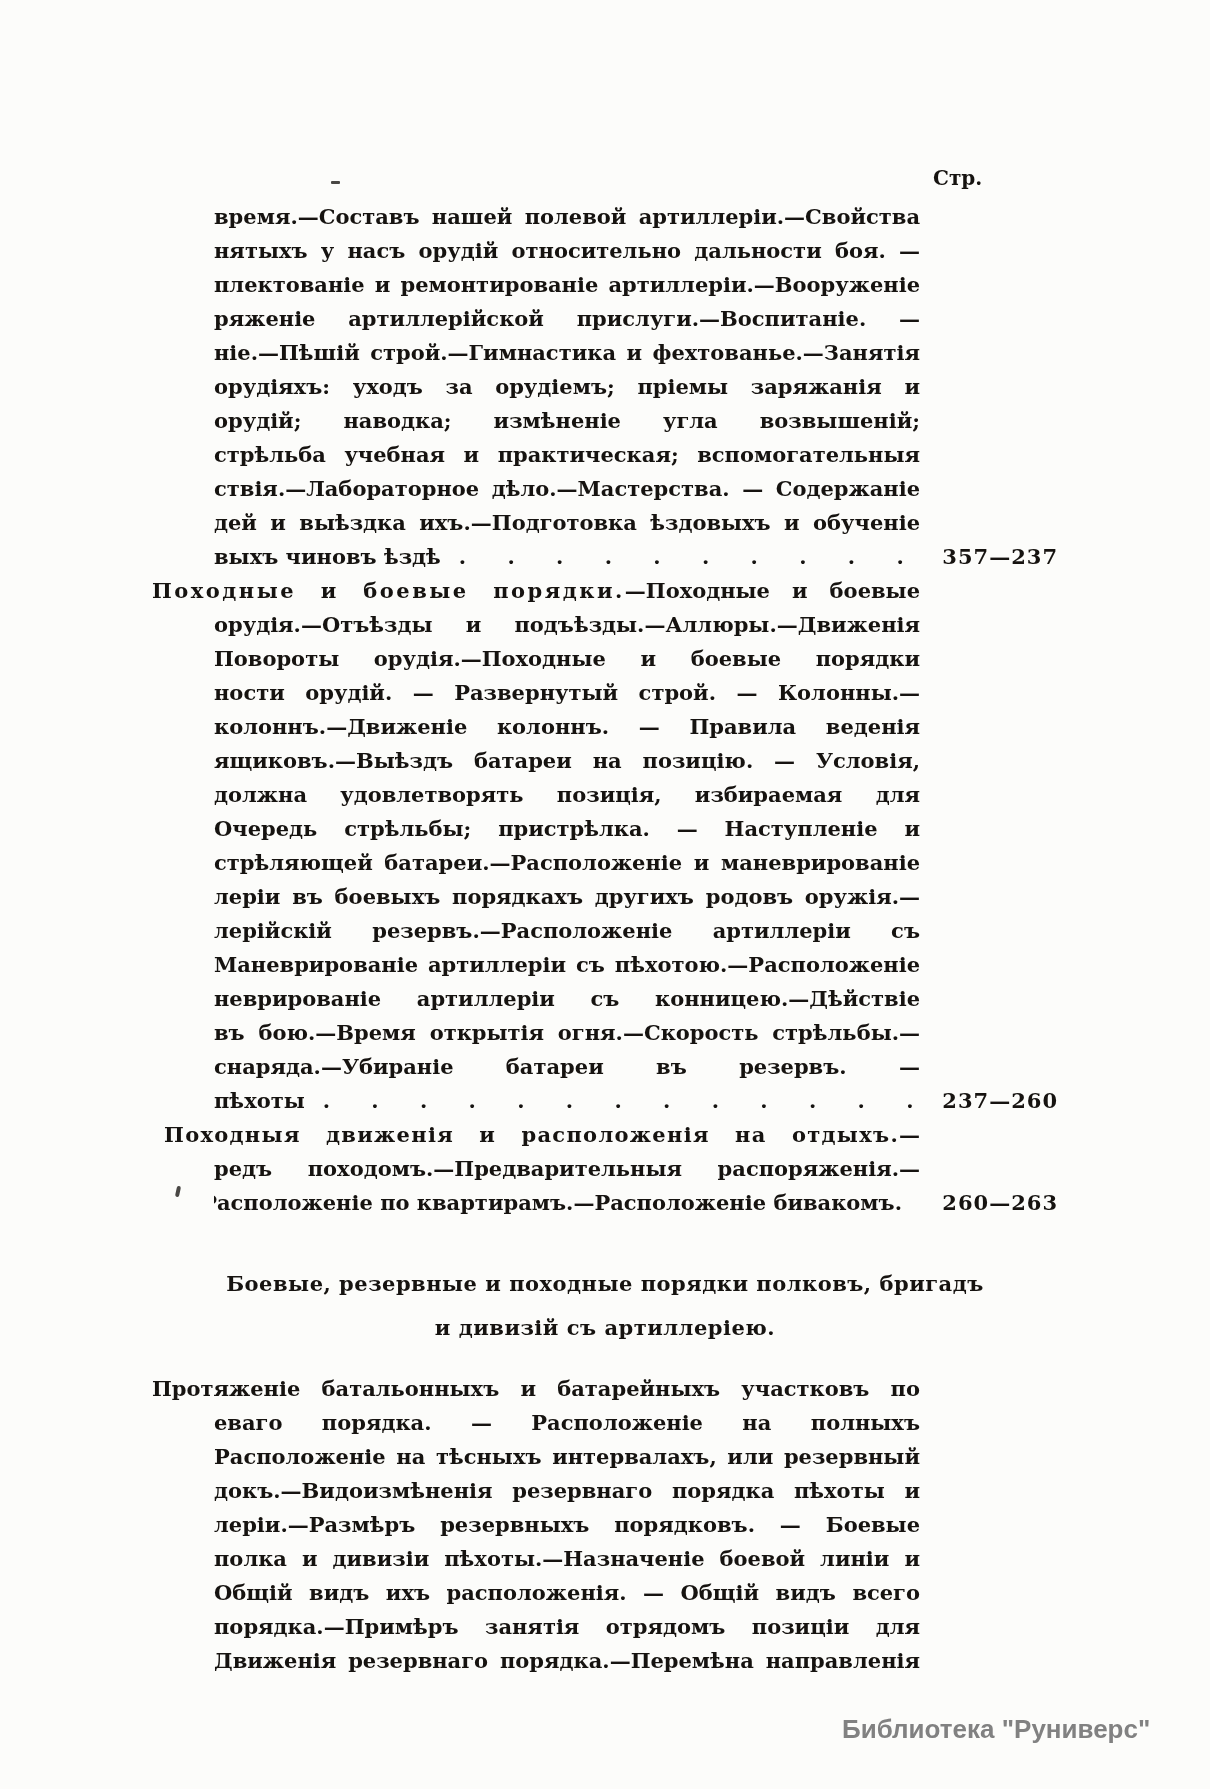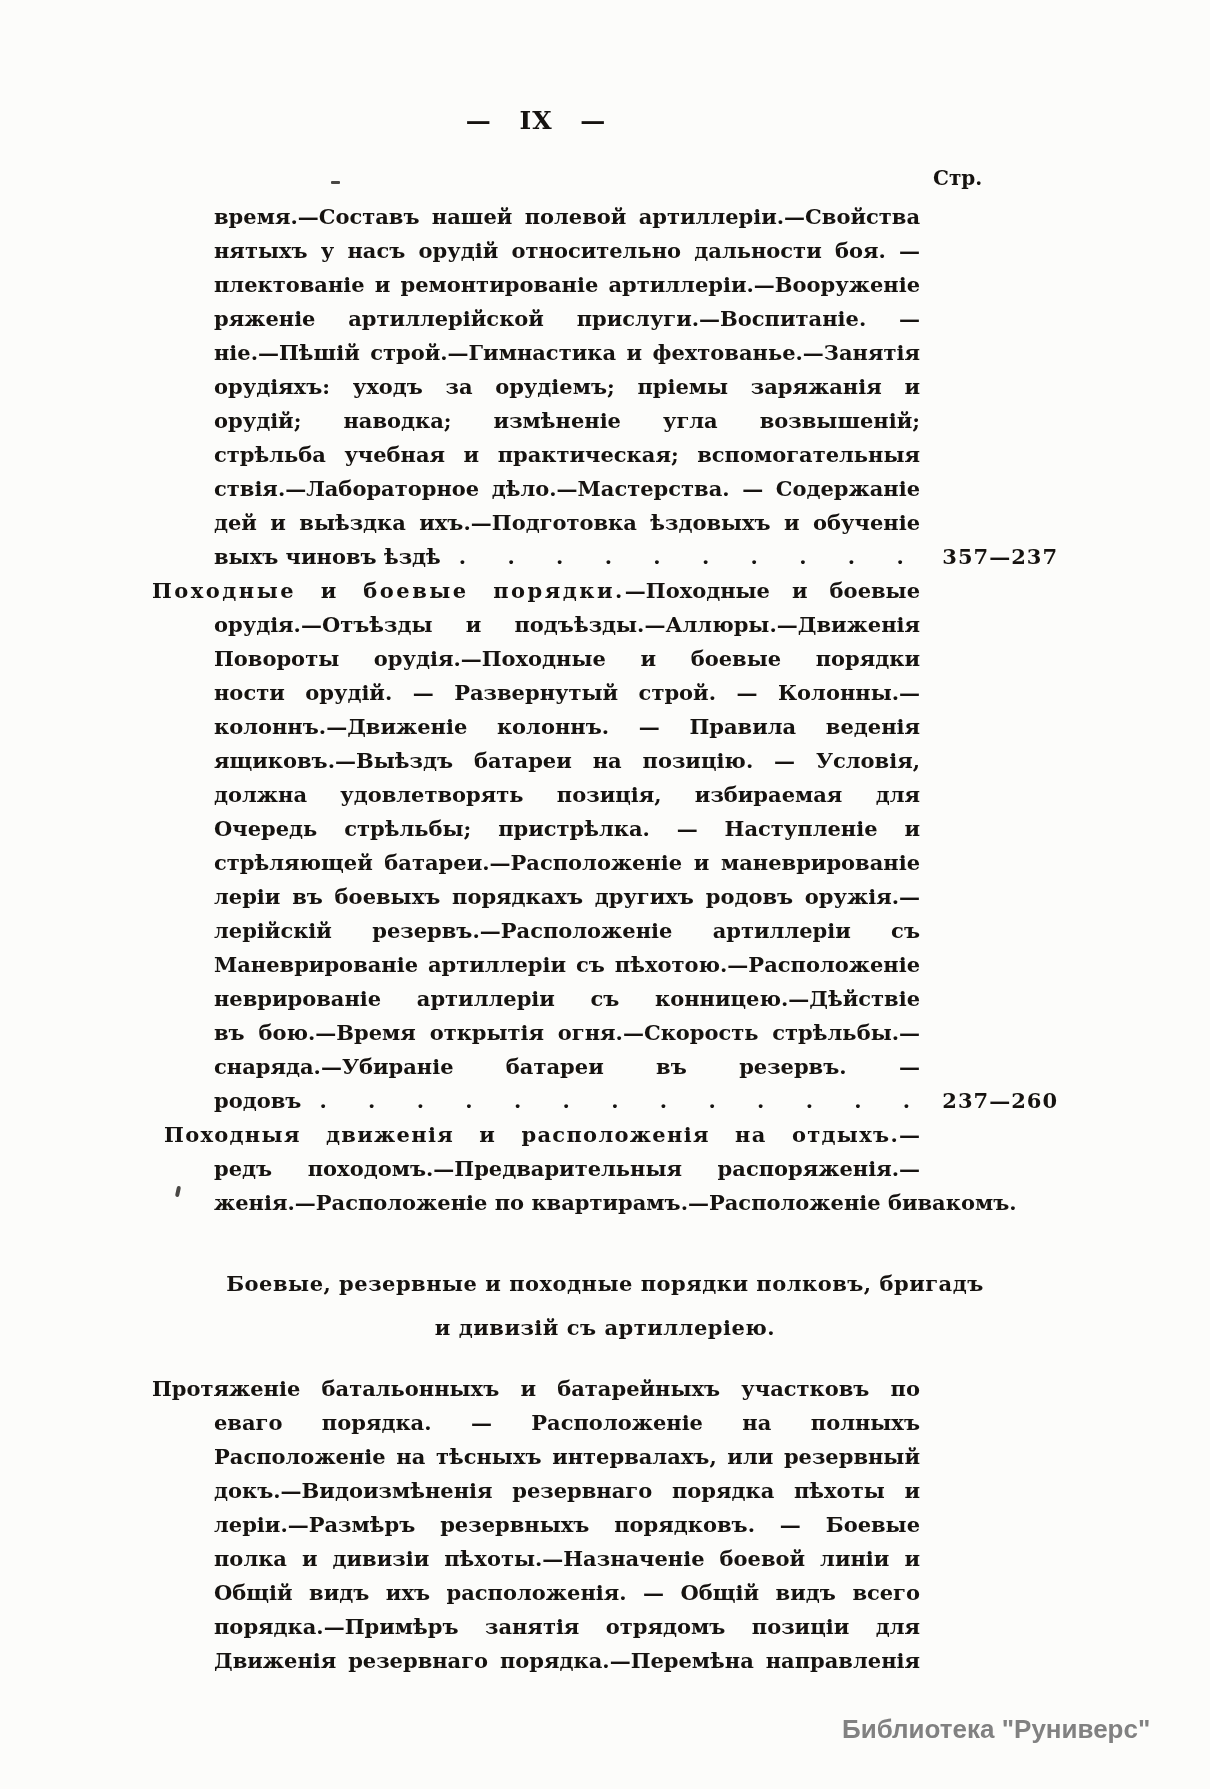--- a/index.html
+++ b/index.html
@@ -23,21 +23,21 @@
   #toc-bottom{top:1372px;}
   .jline{
     text-align:justify;text-align-last:justify;text-justify:inter-word;
     height:34px;overflow:hidden;margin-right:138px;
   }
   .jline.flush{margin-left:0;}
   .jline.ind{margin-left:62px;}
   .lead{letter-spacing:2.5px;}
   .lead.tight{letter-spacing:1.3px;margin-left:12px;}
   .tline{
-    display:flex;align-items:baseline;height:34px;overflow:hidden;
+    display:flex;align-items:baseline;height:34px;overflow:hidden;justify-content:flex-end;
   }
   .tline.ind{margin-left:62px;}
   .tline .tail{white-space:nowrap;}
   .tline .mid{
     flex:1;overflow:hidden;white-space:nowrap;
     letter-spacing:17px;padding:0 10px 0 18px;
   }
   .tline .pages{white-space:nowrap;min-width:128px;text-align:right;letter-spacing:1px;}
   #section-heading{
     top:1262px;left:152px;width:906px;text-align:center;
@@ -50,21 +50,20 @@
   }
   .artifact{position:absolute;background:#1c1916;opacity:.8;}
   #artifact-dash{top:181px;left:331px;width:9px;height:3px;border-radius:1px;}
   #artifact-quote{top:1186px;left:176px;width:4px;height:11px;border-radius:2px;transform:rotate(12deg);}
 </style>
 </head>
 <body>
 
 <div class="page">
 
-  <div class="abs" id="roman-header">— IX —</div>
 
   <div class="abs" id="page-col-label">Стр.</div>
 
   <div class="abs toc" id="toc-top">
       <div class="toc-entry">
         <div class="jline ind">время.—Составъ нашей полевой артиллеріи.—Свойства при-</div>
         <div class="jline ind">нятыхъ у насъ орудій относительно дальности боя. — Ком-</div>
         <div class="jline ind">плектованіе и ремонтированіе артиллеріи.—Вооруженіе и сна-</div>
         <div class="jline ind">ряженіе артиллерійской прислуги.—Воспитаніе. — Образова-</div>
         <div class="jline ind">ніе.—Пѣшій строй.—Гимнастика и фехтованье.—Занятія при</div>
@@ -89,21 +88,21 @@
         <div class="jline ind">должна удовлетворять позиція, избираемая для артиллеріи.—</div>
         <div class="jline ind">Очередь стрѣльбы; пристрѣлка. — Наступленіе и отступленіе</div>
         <div class="jline ind">стрѣляющей батареи.—Расположеніе и маневрированіе артил-</div>
         <div class="jline ind">леріи въ боевыхъ порядкахъ другихъ родовъ оружія.—Артил-</div>
         <div class="jline ind">лерійскій резервъ.—Расположеніе артиллеріи съ пѣхотою. —</div>
         <div class="jline ind">Маневрированіе артиллеріи съ пѣхотою.—Расположеніе и ма-</div>
         <div class="jline ind">неврированіе артиллеріи съ конницею.—Дѣйствіе артиллеріи</div>
         <div class="jline ind">въ бою.—Время открытія огня.—Скорость стрѣльбы.—Выборъ</div>
         <div class="jline ind">снаряда.—Убираніе батареи въ резервъ. —Артиллерійскій ре-</div>
         <div class="tline ind">
-          <span class="tail">родовъ</span>
+          <span class="tail">пѣхоты</span>
           <span class="mid">. . . . . . . . . . . . . . . . . . . . . . . . . . . . . .</span>
           <span class="pages">237—260</span>
         </div>
       </div>
       <div class="toc-entry">
         <div class="jline flush"><span class="lead tight">Походныя движенія и расположенія на отдыхъ.</span><span>— Осмотръ пе-</span></div>
         <div class="jline ind">редъ походомъ.—Предварительныя распоряженія.—Порядокъ дви-</div>
         <div class="tline ind">
           <span class="tail">женія.—Расположеніе по квартирамъ.—Расположеніе бивакомъ.</span>
           <span class="mid"></span>

